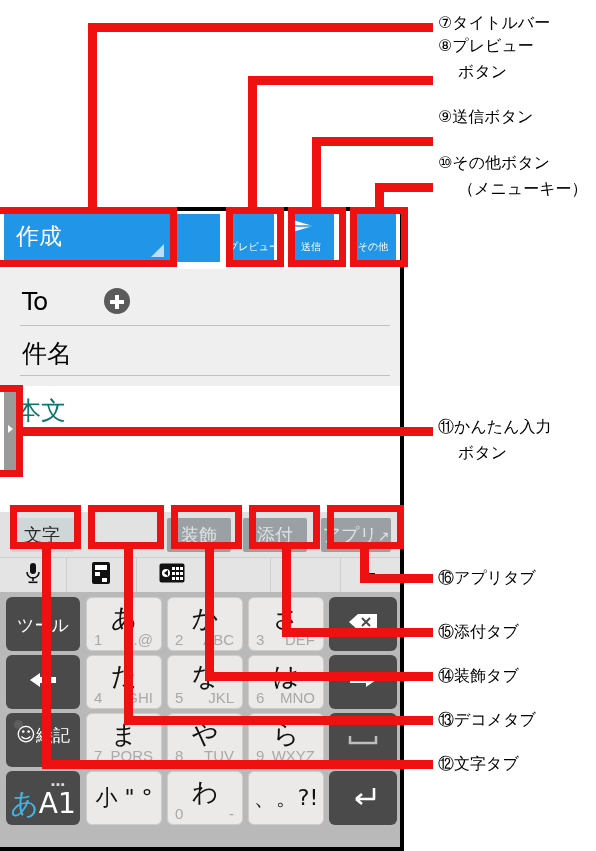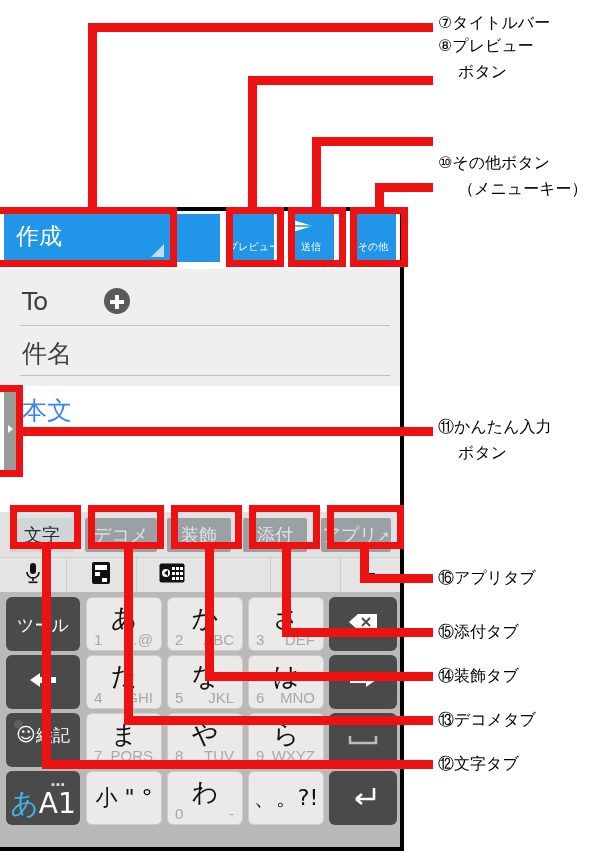--- a/index.html
+++ b/index.html
@@ -68,40 +68,40 @@
 
   
   .compose{
     position:absolute;left:0;top:58px;right:0;height:243px;background:#efefef;
   }
   .fld{
     position:absolute;left:20px;right:10px;height:44px;
     border-bottom:1px solid #c0c0c0;
   }
   .fld .lab{
-    position:absolute;left:2px;top:6px;font-size:25px;color:#404040;
+    position:absolute;left:2px;top:6px;font-size:25px;color:#000000;
     font-family:"DejaVu Sans",sans-serif;
   }
   #fld-to{top:12px;}
   #fld-subject{top:62px;}
   .plus{
     position:absolute;left:84px;top:7px;width:26px;height:26px;border-radius:50%;
     background:#5a5a5a;
   }
   .plus:before,.plus:after{
     content:"";position:absolute;background:#fff;
   }
   .plus:before{left:6px;top:11.5px;width:14px;height:4px;}
   .plus:after{left:11px;top:6.5px;width:4px;height:14px;}
 
   .body-area{
     position:absolute;left:0;top:117px;right:0;bottom:0;background:#fff;
   }
   .body-ph{
-    position:absolute;left:22px;top:8px;font-size:25px;color:#3b82f6;
+    position:absolute;left:16px;top:8px;font-size:25px;color:#0f766e;
     font-family:"DejaVu Sans",sans-serif;
   }
   .handle{
     position:absolute;left:4px;top:3px;width:12px;height:84px;
     background:#9a9a9a;border-radius:2px;
   }
   .handle .chev{
     position:absolute;left:4px;top:36px;width:0;height:0;
     border-left:5px solid #fff;border-top:4px solid transparent;border-bottom:4px solid transparent;
   }
@@ -241,21 +241,20 @@
         <div class="body-area">
           <span class="body-ph">本文</span>
           <span class="handle">
               <span class="chev"></span>
             </span>
         </div>
       </div>
 
       <div class="imetabs">
         <div class="itab on" id="itab-0">文字</div>
-        <div class="itab off" id="itab-1">デコメ</div>
         <div class="itab off" id="itab-2">装飾</div>
         <div class="itab off" id="itab-3">添付</div>
         <div class="itab off" id="itab-4"><span>アプリ</span><span class="arr">↗</span></div>
       </div>
 
       <div class="imeicons">
         <div class="icell" id="ic-0">
           <span class="gly">
             <svg width="16" height="22" viewBox="0 0 16 22">
                 <rect x="5" y="1" width="6" height="11" rx="3" fill="#111"></rect>
@@ -450,20 +449,21 @@
   <div class="red" style="left:124px;top:716px;width:309px;height:9px;"></div>
   <div class="red" style="left:124px;top:545px;width:9px;height:176px;"></div>
 
   <div class="red" style="left:42px;top:760px;width:391px;height:9px;"></div>
   <div class="red" style="left:42px;top:545px;width:9px;height:220px;"></div>
 
   <div class="note" style="left:438px;top:10px;"><span>⑦</span><span>タイトルバー</span></div>
 
   <div class="note" style="left:438px;top:33px;"><span>⑧</span><span>プレビュー</span><span class="ind">ボタン</span></div>
 
+  <div class="note" style="left:438px;top:104px;"><span>⑨</span><span>送信ボタン</span></div>
 
   <div class="note" style="left:438px;top:150px;"><span>⑩</span><span>その他ボタン</span><span class="ind">（メニューキー）</span></div>
 
   <div class="note" style="left:438px;top:414px;"><span>⑪</span><span>かんたん入力</span><span class="ind">ボタン</span></div>
 
   <div class="note" style="left:438px;top:565px;"><span>⑯</span><span>アプリタブ</span></div>
 
   <div class="note" style="left:438px;top:663px;"><span>⑭</span><span>装飾タブ</span></div>
 
   <div class="note" style="left:438px;top:619px;"><span>⑮</span><span>添付タブ</span></div>

